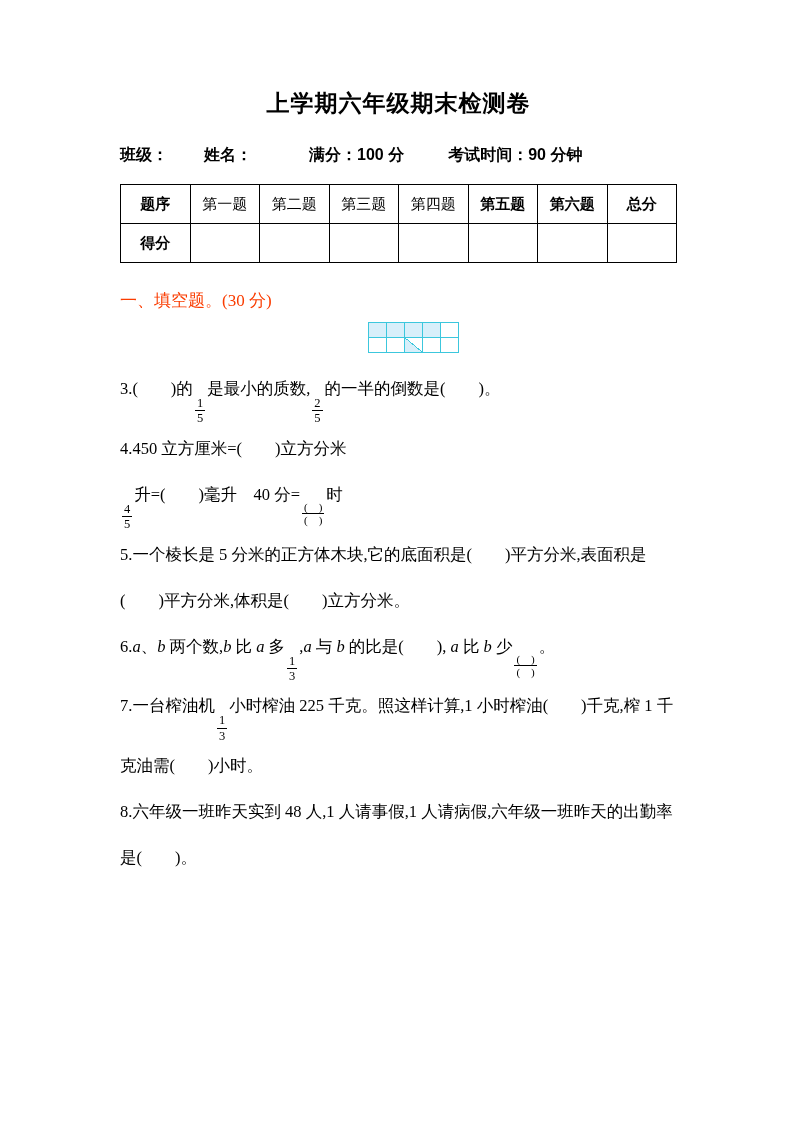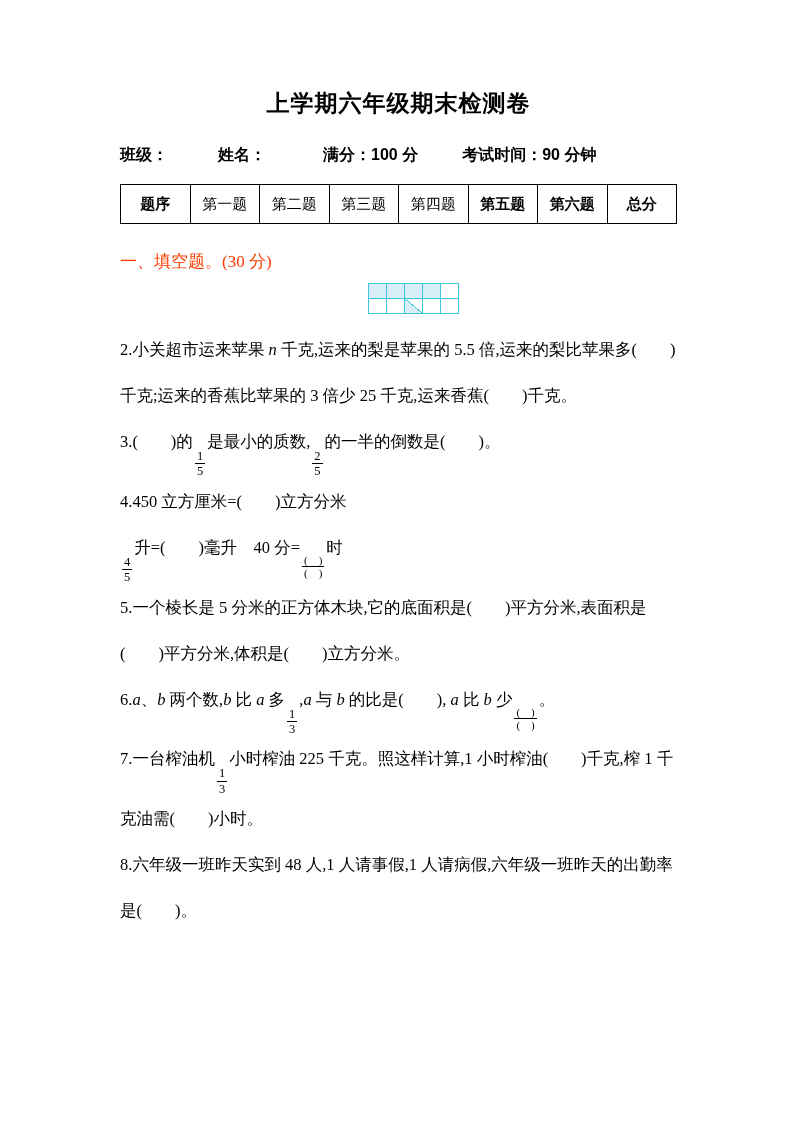--- a/index.html
+++ b/index.html
@@ -11,21 +11,21 @@
   }
   .title {
     margin:0 0 26px 0; text-align:center; font-size:23px; font-weight:700;
     letter-spacing:1px; font-family:"Liberation Serif", serif;
   }
   .info {
     display:flex; align-items:baseline;
     font-family:"Liberation Sans", sans-serif; font-weight:700; font-size:16px;
     margin-bottom:18px; white-space:nowrap;
   }
-  .info .sp1{ margin-right:50px;text-align:center; } .info .sp2{ margin-right:57px;text-align:center; } .info .sp3{ margin-right:44px; }
+  .info .sp1{ margin-right:36px;text-align:center; } .info .sp2{ margin-right:57px;text-align:center; } .info .sp3{ margin-right:44px; }
   table.score {
     width:100%; border-collapse:collapse; table-layout:fixed;
   }
   table.score td {
     border:1px solid #000; height:39px; text-align:center; vertical-align:middle;
     font-size:15px; font-family:"Liberation Serif", serif; padding:0 2px;
   }
   table.score td.bold { font-family:"Liberation Sans", sans-serif; font-weight:700; }
   .section-heading {
     color:var(--accent,#fa3c00); font-size:17px; font-weight:400;
@@ -76,20 +76,30 @@
         <tr>
           <td class="bold">题序</td>
           <td>第一题</td>
           <td>第二题</td>
           <td>第三题</td>
           <td>第四题</td>
           <td class="bold">第五题</td>
           <td class="bold">第六题</td>
           <td class="bold">总分</td>
         </tr>
+        <tr>
+          <td class="bold">得分</td>
+          <td></td>
+          <td></td>
+          <td></td>
+          <td></td>
+          <td></td>
+          <td></td>
+          <td></td>
+        </tr>
       </tbody>
   </table>
 
   <div class="section-heading">一、填空题。(30 分)</div>
 
   <div class="figure-wrap">
     <div class="figure-grid" id="figure-grid">
         <div class="gcell shaded"></div>
         <div class="gcell shaded"></div>
         <div class="gcell shaded"></div>
@@ -97,23 +107,20 @@
         <div class="gcell"></div>
         <div class="gcell"></div>
         <div class="gcell"></div>
         <div class="gcell half"></div>
         <div class="gcell"></div>
         <div class="gcell"></div>
       </div>
   </div>
 
   <div class="questions" id="questions">
-      <div class="question">
-        <div class="qline"><span>2.小关超市运来苹果 </span><i class="var">n</i><span> 千克,运来的梨是苹果的 5.5 倍,运来的梨比苹果多(　　)千克;运来的香蕉比苹果的 3 倍少 25 千克,运来香蕉(　　)千克。</span></div>
-      </div>
       <div class="question">
         <div class="qline"><span>3.(　　)的</span><span class="frac">
             <span class="num">1</span>
             <span class="den">5</span>
           </span><span>是最小的质数,</span><span class="frac">
             <span class="num">2</span>
             <span class="den">5</span>
           </span><span>的一半的倒数是(　　)。</span></div>
       </div>
       <div class="question">

